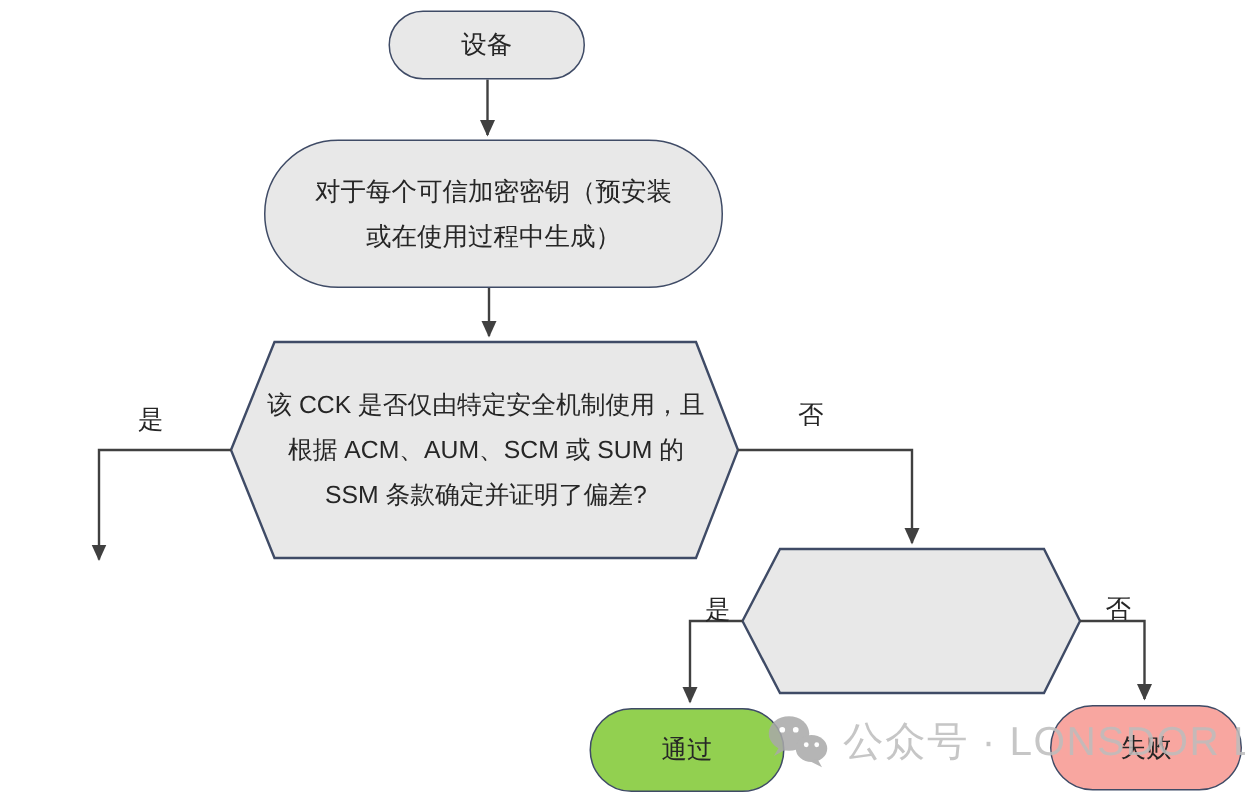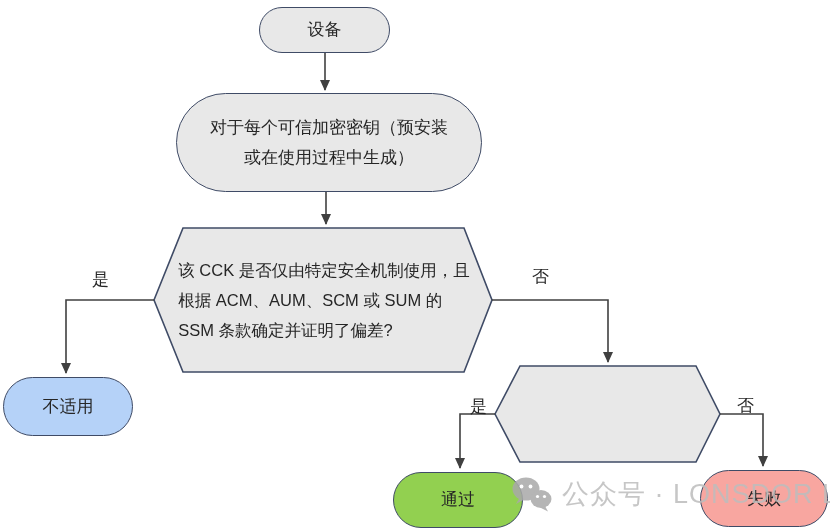--- a/index.html
+++ b/index.html
@@ -14,21 +14,21 @@
     text-align:center; color:#262626; font-size:17px; line-height:30px;
     border:1.6px solid #3f4b66; background:#e8e8e8; white-space:pre-line;
   }
   .node-device   { left:259px; top:7px;   width:131px; height:46px; border-radius:23px; }
   .node-foreach  { left:176px; top:93px;  width:306px; height:99px; border-radius:50px; }
   .node-na       { left:3px;   top:377px; width:130px; height:59px; border-radius:30px; }
   .node-pass     { left:393px; top:472px; width:130px; height:56px; border-radius:28px; }
   .node-fail     { left:700px; top:470px; width:128px; height:57px; border-radius:29px; }
   .hex-label {
     position:absolute; z-index:2; display:flex; align-items:center; justify-content:center;
-    text-align:left; white-space:pre-line; color:#262626; font-size:16.5px; line-height:30px;
+    text-align:center; white-space:pre-line; color:#262626; font-size:16.5px; line-height:30px;
   }
   .hex1-label { left:144px; top:228px; width:360px; height:144px; }
   .hex2-label { left:490px; top:366px; width:236px; height:96px; }
   .edge-label { position:absolute; z-index:3; font-size:17px; color:#262626; }
   .lbl-yes1 { left:92px;  top:268px; }
   .lbl-no1  { left:532px; top:265px; }
   .lbl-yes2 { left:470px; top:395px; }
   .lbl-no2  { left:737px; top:394px; }
   .watermark {
     position:absolute; left:511px; top:476px; z-index:10;
@@ -63,21 +63,20 @@
     <polyline points="495,414 460,414 460,468" fill="none" stroke-width="1.6" marker-end="url(#arrow)" stroke="#404040"></polyline>
 
     <polyline points="720,414 763,414 763,466" fill="none" stroke-width="1.6" marker-end="url(#arrow)" stroke="#404040"></polyline>
   </svg>
 
   <div class="node node-device" style="background-color: rgb(232, 232, 232); border-color: rgb(63, 75, 102);">设备</div>
 
   <div class="node node-foreach" style="background-color: rgb(232, 232, 232); border-color: rgb(63, 75, 102);">对于每个可信加密密钥（预安装
 或在使用过程中生成）</div>
 
-  <div class="node node-na" style="background-color: rgb(181, 210, 248); border-color: rgb(63, 75, 102);">不适用</div>
 
   <div class="node node-fail" style="background-color: rgb(248, 166, 160); border-color: rgb(63, 75, 102);">失败</div>
 
   <div class="node node-pass" style="background-color: rgb(146, 208, 80); border-color: rgb(63, 75, 102);">通过</div>
 
   <div class="hex-label hex1-label">该 CCK 是否仅由特定安全机制使用，且
 根据 ACM、AUM、SCM 或 SUM 的
 SSM 条款确定并证明了偏差?</div>
 
 

